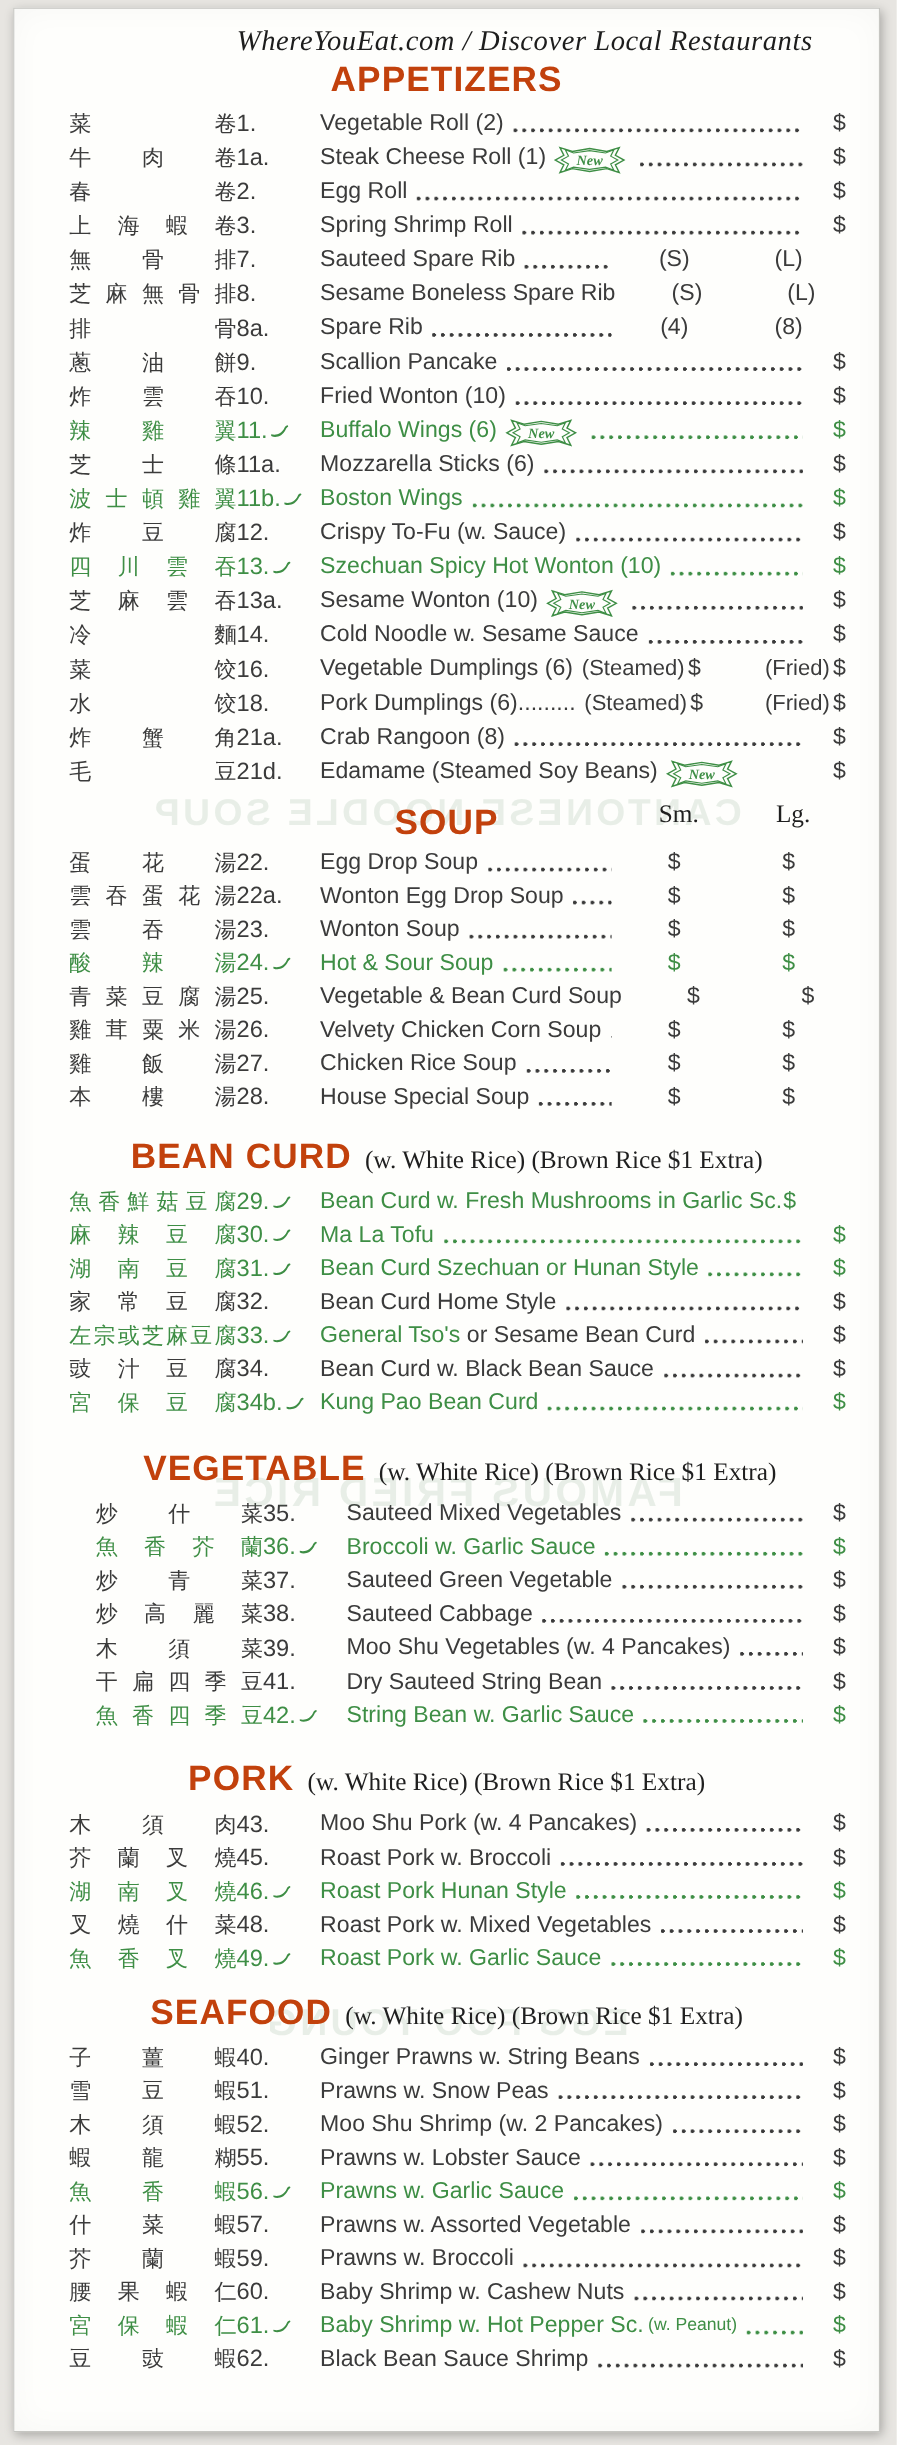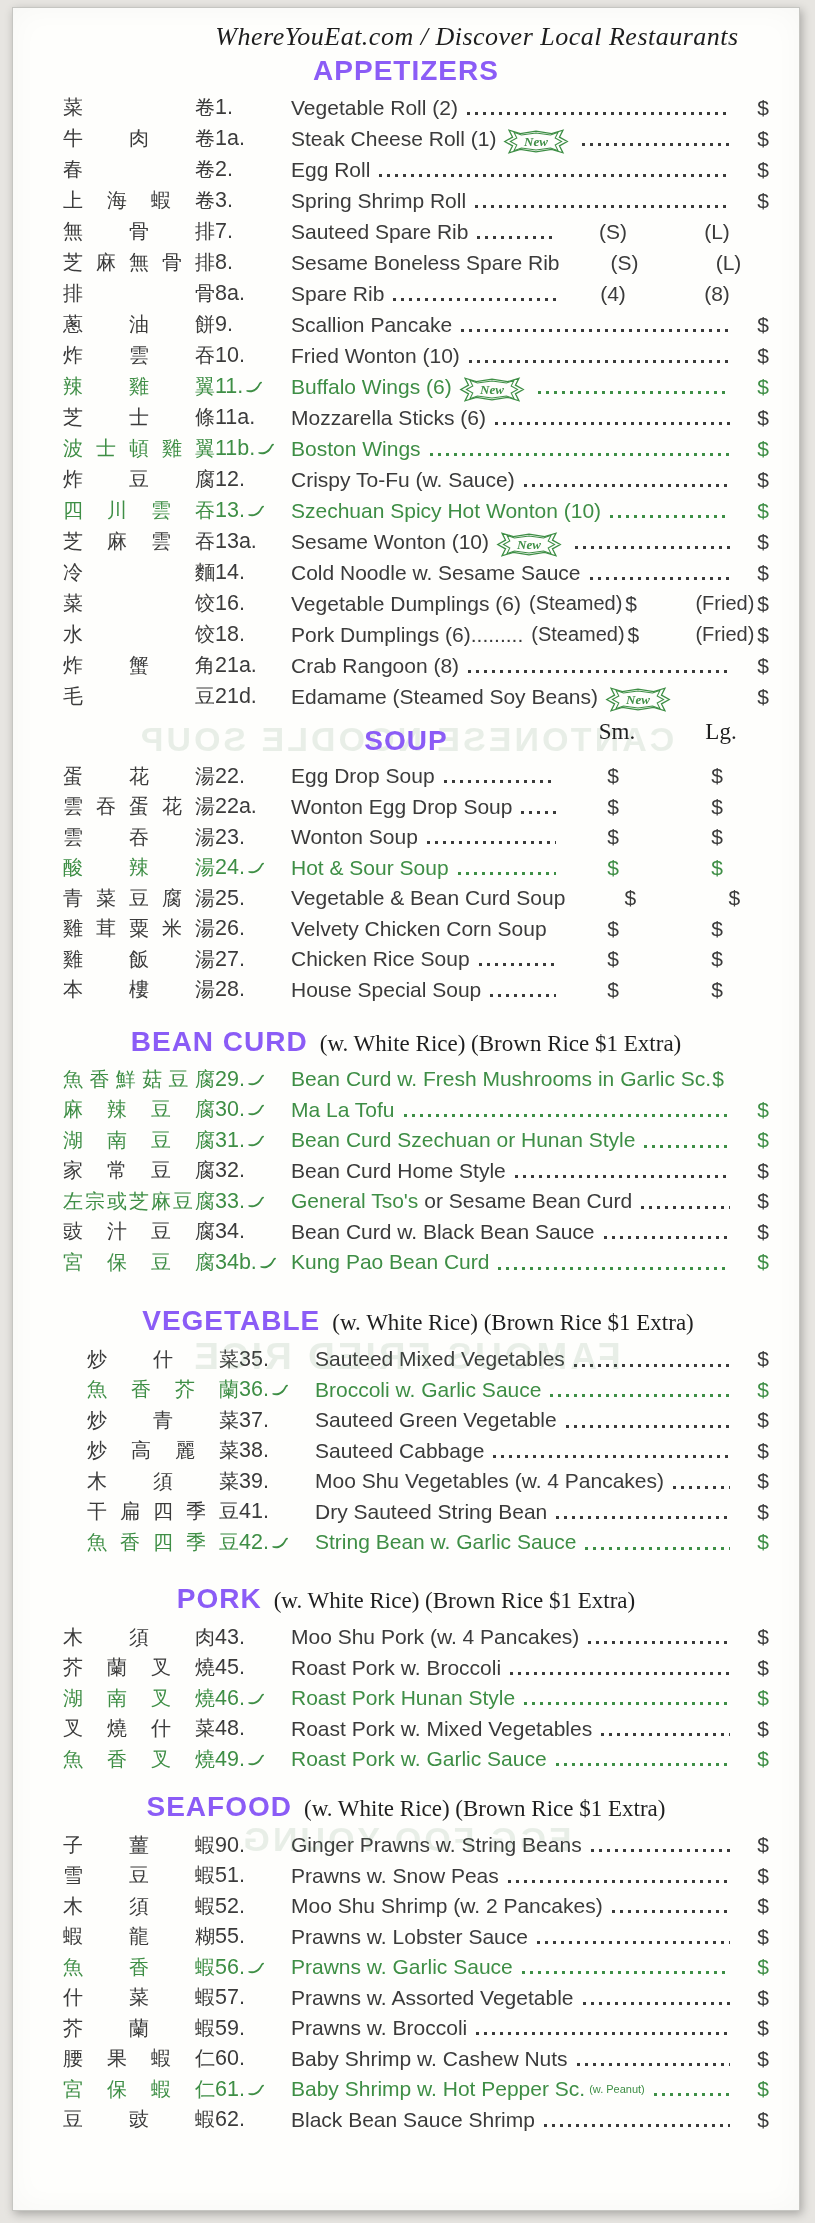--- a/index.html
+++ b/index.html
@@ -5,42 +5,42 @@
   html,body{margin:0;padding:0;background:#eceae6;}
   .canvas{position:relative;width:815px;height:2223px;background:#e7e5e1;overflow:hidden;
           font-family:"Liberation Sans",sans-serif;}
   .page{position:absolute;left:12px;top:7px;width:786px;height:2202px;background:#fefefc;
         border:1px solid #c6c6c2;box-shadow:2px 3px 9px rgba(0,0,0,.28), inset 0 0 30px rgba(0,0,0,.03);}
   .site-header{padding:14px 8px 0 150px;text-align:center;
         font-family:"Liberation Serif",serif;font-style:italic;font-weight:normal;
         font-size:26px;color:#1d1d1d;letter-spacing:.5px;}
   
   .sec-head{position:relative;text-align:center;line-height:1.05;}
-  .sec-title{font-weight:900;font-size:28px;color:#8b5cf6;letter-spacing:1px;}
+  .sec-title{font-weight:900;font-size:32px;color:#c2410c;letter-spacing:1px;}
   .sec-sub{font-family:"Liberation Serif",serif;font-size:23px;color:#1f1f1f;margin-left:12px;}
   .sec-sub:empty{display:none;}
   .colheads{position:absolute;right:26px;bottom:12px;display:flex;}
   .colheads span{width:104px;text-align:center;font-family:"Liberation Serif",serif;
                  font-size:23px;color:#1f1f1f;}
   .sec-appetizers{margin-top:4px;} .sec-appetizers .sec-head{margin-bottom:7px;}
   .sec-soup{margin-top:10px;} .sec-soup .sec-head{margin-bottom:5px;padding-top:4px;}
   .sec-beancurd{margin-top:22px;} .sec-beancurd .sec-head{margin-bottom:8px;}
   .sec-vegetable{margin-top:28px;padding-left:24px;} .sec-vegetable .sec-head{margin-bottom:9px;}
   .sec-pork{margin-top:26px;} .sec-pork .sec-head{margin-bottom:9px;}
   .sec-seafood{margin-top:18px;} .sec-seafood .sec-head{margin-bottom:8px;}
   
   .row{display:flex;align-items:center;height:30.5px;padding:0 30px 0 50px;
        font-size:21px;color:#3b3b3b;}
   .sec-appetizers .row{height:31px;}
   .row.green{color:#3e8e45;}
   .cn{flex:none;width:152px;display:flex;justify-content:space-between;font-size:20px;}
   .num{flex:none;width:76px;display:flex;align-items:center;gap:2px;font-size:21.5px;}
   .nm{white-space:nowrap;}
   .name2{margin-left:6px;}
-  .sm{font-size:11px;margin-left:4px;white-space:nowrap;text-align:right;}
+  .sm{font-size:16px;margin-left:4px;white-space:nowrap;text-align:right;}
   .ink{color:#3b3b3b !important;}
   .leader{flex:1 1 8px;height:5px;align-self:flex-end;margin:0 5px 7px 8px;
     background:radial-gradient(circle at 2.5px 2.5px, currentColor 1.55px, transparent 1.95px)
                left bottom/8px 5px repeat-x;}
   .leader.blank{background:none;}
   .p1{flex:none;width:34px;text-align:right;}
   .p-snug{margin-left:1px;}
   .pcol{flex:none;width:104px;text-align:center;}
   .note{flex:none;font-size:20px;margin-left:8px;white-space:nowrap;}
   .np{flex:none;margin-left:3px;}
@@ -836,21 +836,21 @@
         </section>
         <section class="sec sec-seafood">
           <div class="sec-head"><span class="sec-title">SEAFOOD</span><span class="sec-sub">(w. White Rice) (Brown Rice $1 Extra)</span></div>
           <div class="row">
             <span class="cn">
               <span>子</span>
               <span>薑</span>
               <span>蝦</span>
             </span>
             <span class="num">
-              <span>90.</span>
+              <span>40.</span>
             </span>
             <span class="nm">Ginger Prawns w. String Beans</span>
             <span class="leader"></span>
             <span class="p1">$</span>
           </div>
           <div class="row">
             <span class="cn">
               <span>雪</span>
               <span>豆</span>
               <span>蝦</span>

